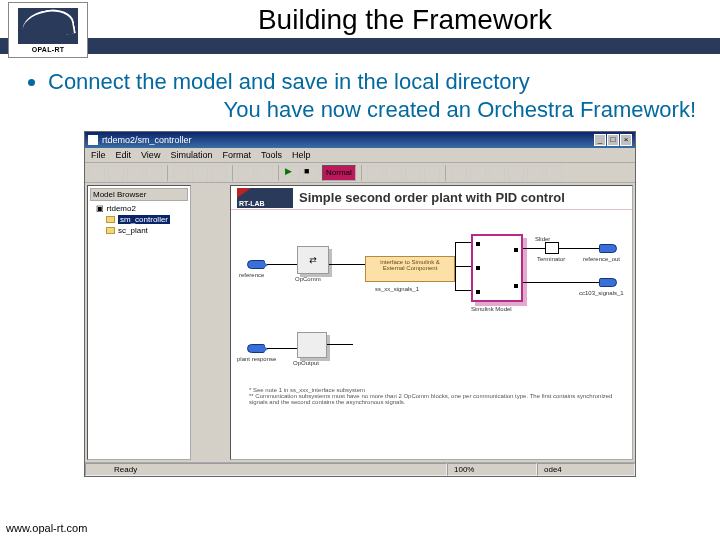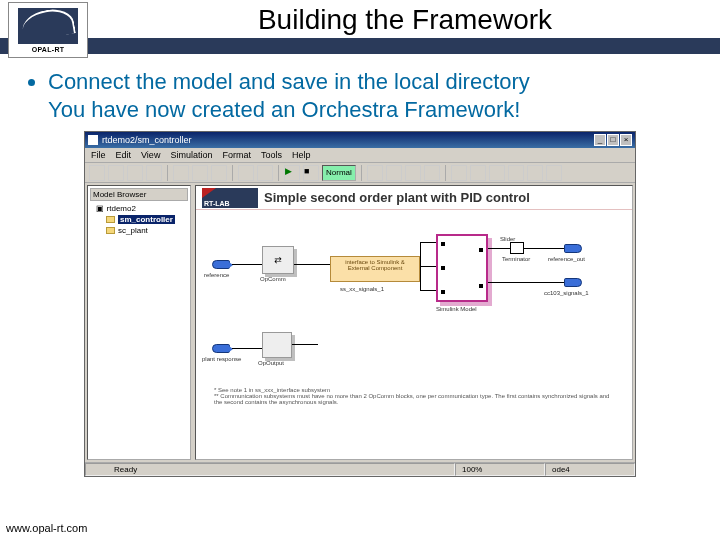--- a/index.html
+++ b/index.html
@@ -40,21 +40,21 @@
   .title-caption {
     position: absolute; top: 4px; left: 100px; right: 10px;
     text-align: center; font-size: 28px; color: #000;
   }
   .bullets {
     margin: 14px 24px 2px 30px;
     font-size: 22px; color: #0369a1;
     line-height: 1.25;
   }
   .bullets li { margin-left: 18px; list-style: disc; }
-  .bullets .cont { margin-left: 18px; list-style: none; }
+  .bullets .cont { margin-left: 12px; list-style: none; text-align: right; }
   .screenshot {
     margin: 8px auto 0 auto;
     width: 552px; height: 346px;
     background: #d4d0c8;
     border: 1px solid #666;
     font-size: 9px;
     color: #000;
     position: relative;
   }
   .win-titlebar {
@@ -67,31 +67,31 @@
   .menubar {
     height: 15px; background: #d4d0c8; display: flex; align-items: center;
     gap: 10px; padding: 0 6px; border-bottom: 1px solid #aaa; font-size: 9px;
   }
   .toolbar {
     height: 20px; background: #d4d0c8; border-bottom: 1px solid #aaa;
     display: flex; align-items: center; gap: 3px; padding: 0 4px;
   }
   .tbtn { width: 16px; height: 16px; background: #d4d0c8; border: 1px solid #ccc; display:inline-block;}
   .tsep { width: 1px; height: 16px; background: #aaa; margin: 0 2px; }
-  .tsel { height: 16px; background: #86efac; border: 1px inset #aaa; font-size: 8px; padding: 0 3px; display: inline-flex; align-items: center; }
+  .tsel { height: 16px; background: #be185d; border: 1px inset #aaa; font-size: 8px; padding: 0 3px; display: inline-flex; align-items: center; }
   .body-split {
-    display: flex; height: calc(100% - 16px - 15px - 20px - 14px);
+    display: flex; height: calc(100% - 16px - 15px - 20px - 14px); gap: 35px;
   }
   .tree-panel {
     width: 104px; background: #fff; border: 1px inset #aaa;
     margin: 2px; padding: 2px; font-size: 8px;
   }
   .tree-title { background: #d4d0c8; font-size: 8px; padding: 1px 2px; border: 1px solid #aaa; margin-bottom: 2px;}
   .tree-item { padding: 1px 0 1px 6px; display: flex; align-items: center; gap: 3px;}
-  .tree-item.sel span.lbl { background: #0a246a; color: #fff; padding: 0 2px; font-weight: bold;}
+  .tree-item.sel span.lbl { background: #0a246a; color: #fff; padding: 0 2px;}
   .tree-icon { width: 9px; height: 7px; background: #f5d77a; border: 1px solid #b89a3a; display: inline-block;}
   .diagram-panel {
     flex: 1; background: #fff; border: 1px inset #aaa; margin: 2px;
     position: relative;
   }
   .diag-header {
     height: 24px; display: flex; align-items: center; gap: 6px; padding: 0 6px;
     border-bottom: 1px solid #e4c0c0;
   }
   .rtlab-logo {
@@ -302,17 +302,17 @@
           <div>* See note 1 in ss_xxx_interface subsystem</div>
           <div>** Communication subsystems must have no more than 2 OpComm blocks, one per communication type. The first contains synchronized signals and the second contains the asynchronous signals.</div>
         </div>
       </div>
     </div>
   </div>
 
   <div class="statusbar">
     <div class="sb-cell grow">Ready</div>
     <div class="sb-cell" style="width:90px;">100%</div>
-    <div class="sb-cell" style="width:90px;">ode4</div>
+    <div class="sb-cell" style="width:98px;">ode4</div>
   </div>
 </div>
 
 <div class="footer-url">www.opal-rt.com</div>
 
 </body></html>

